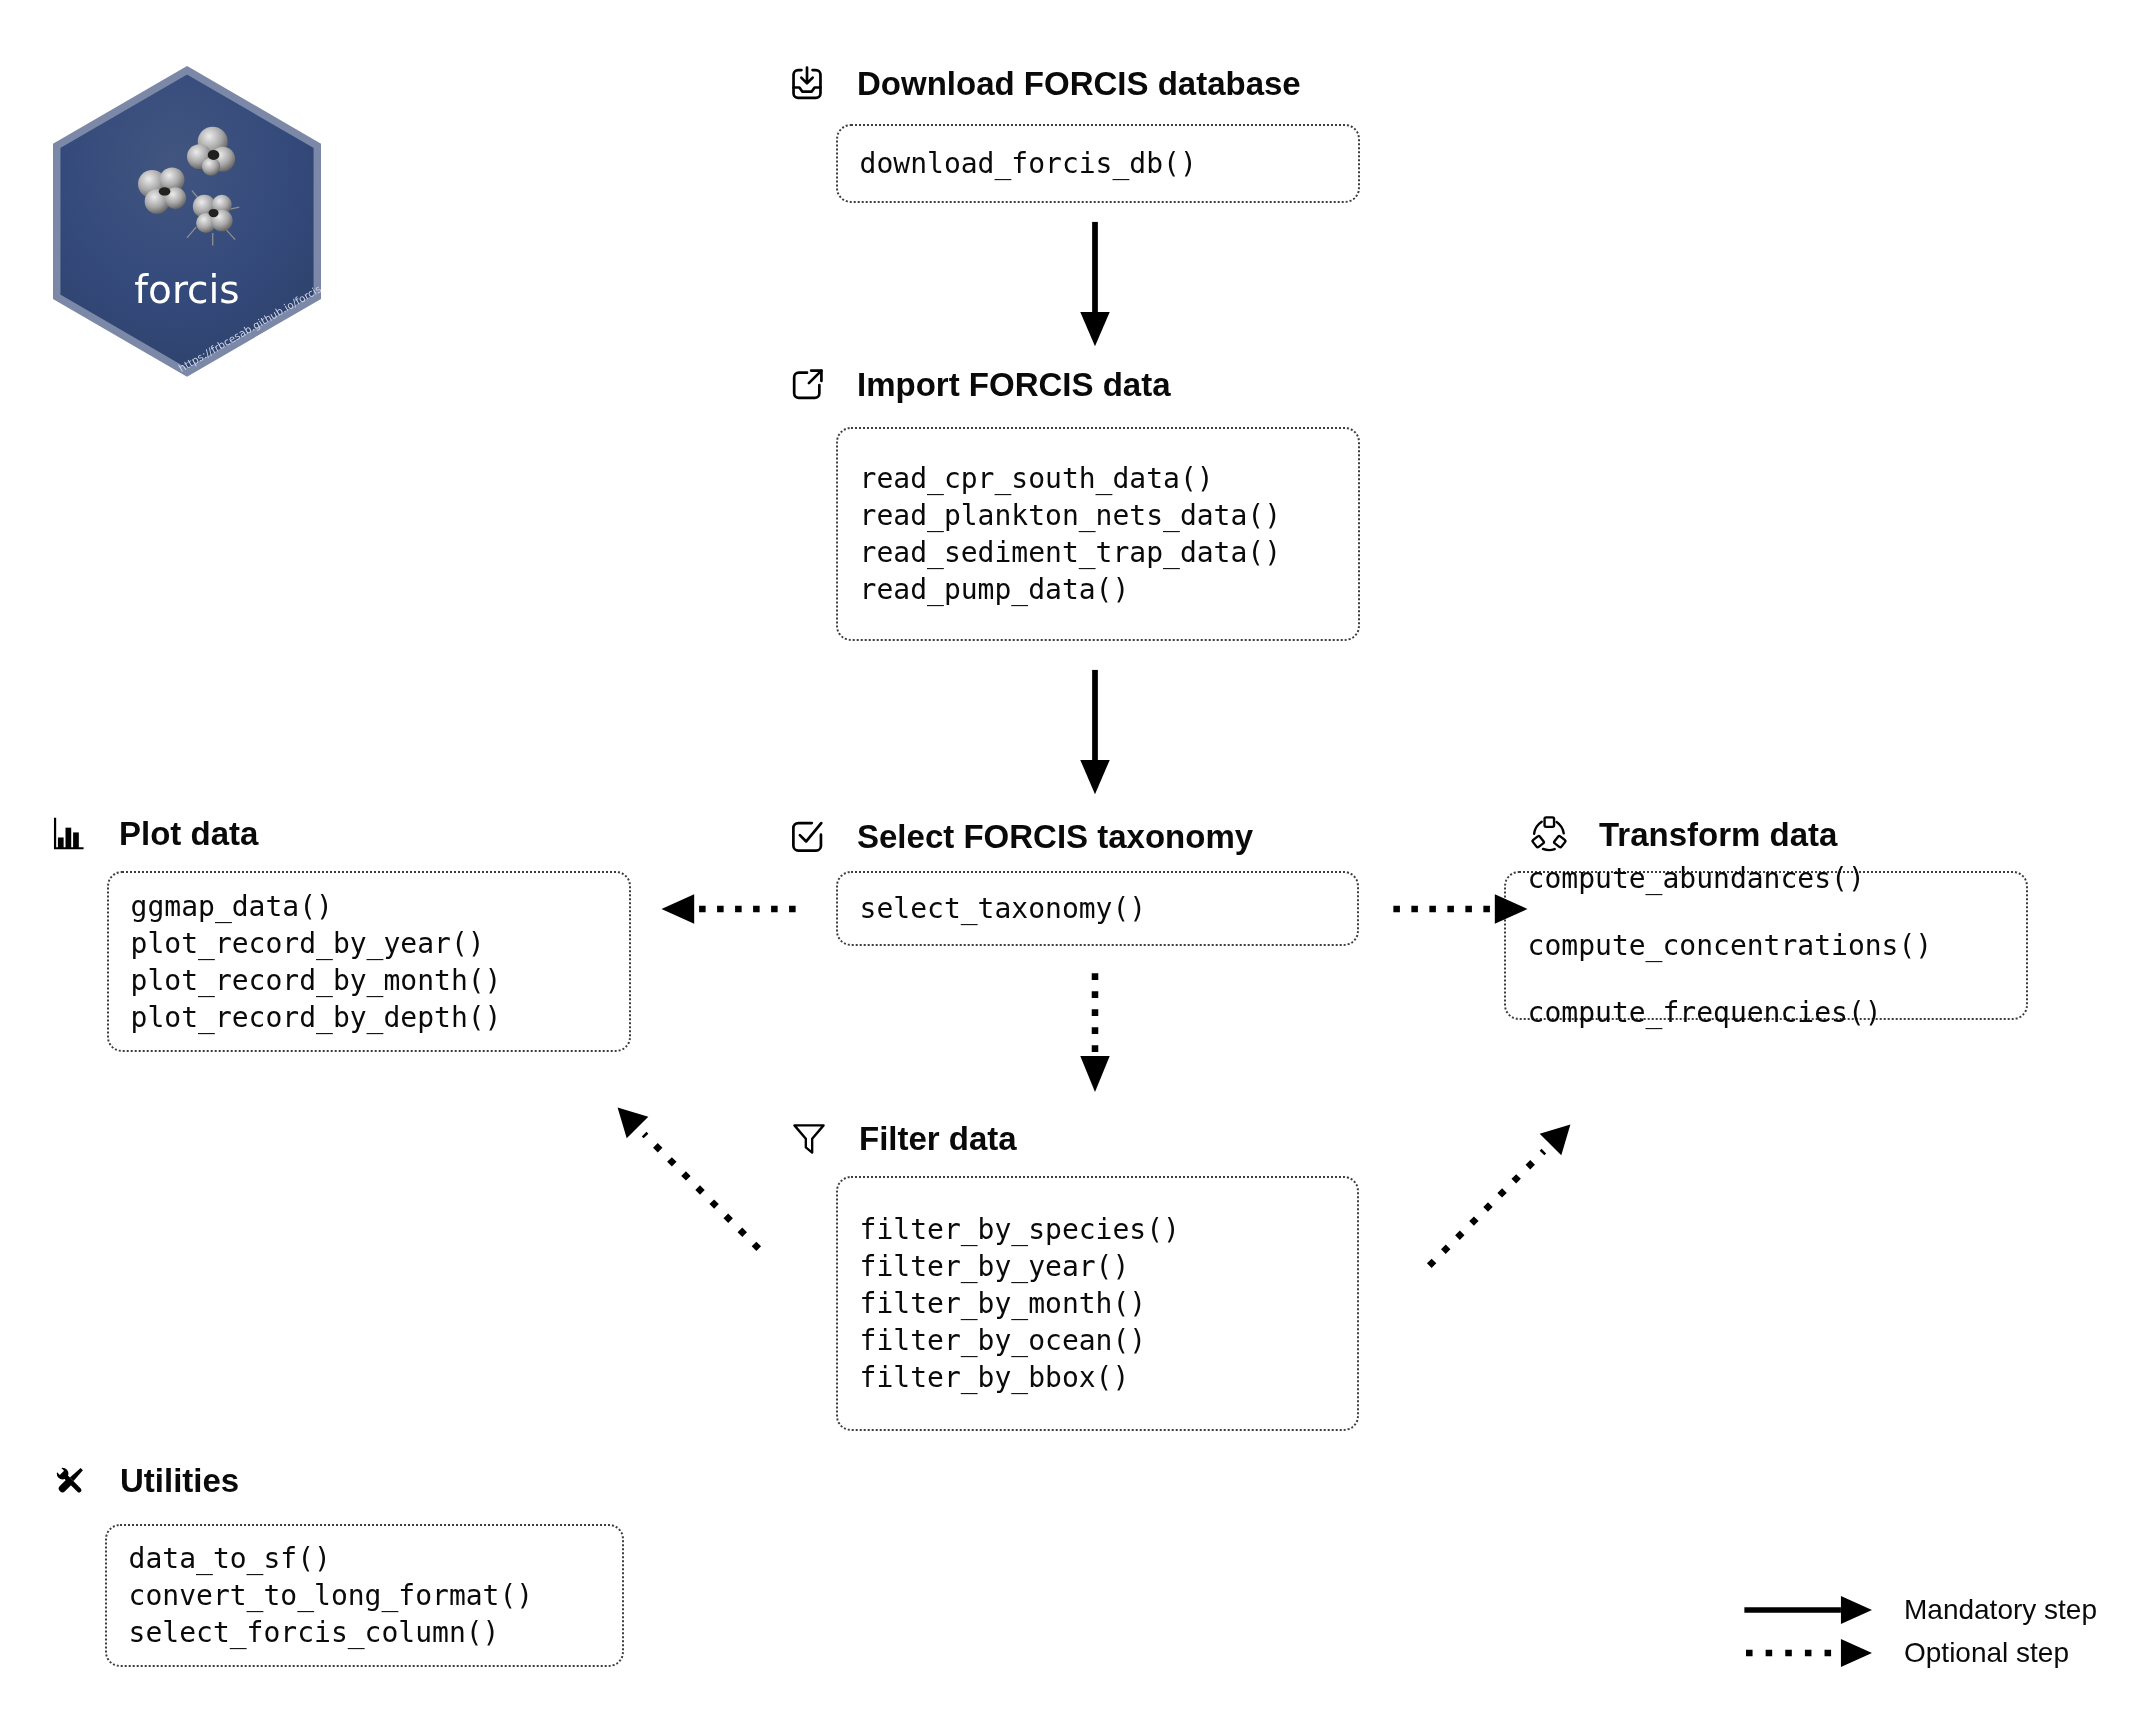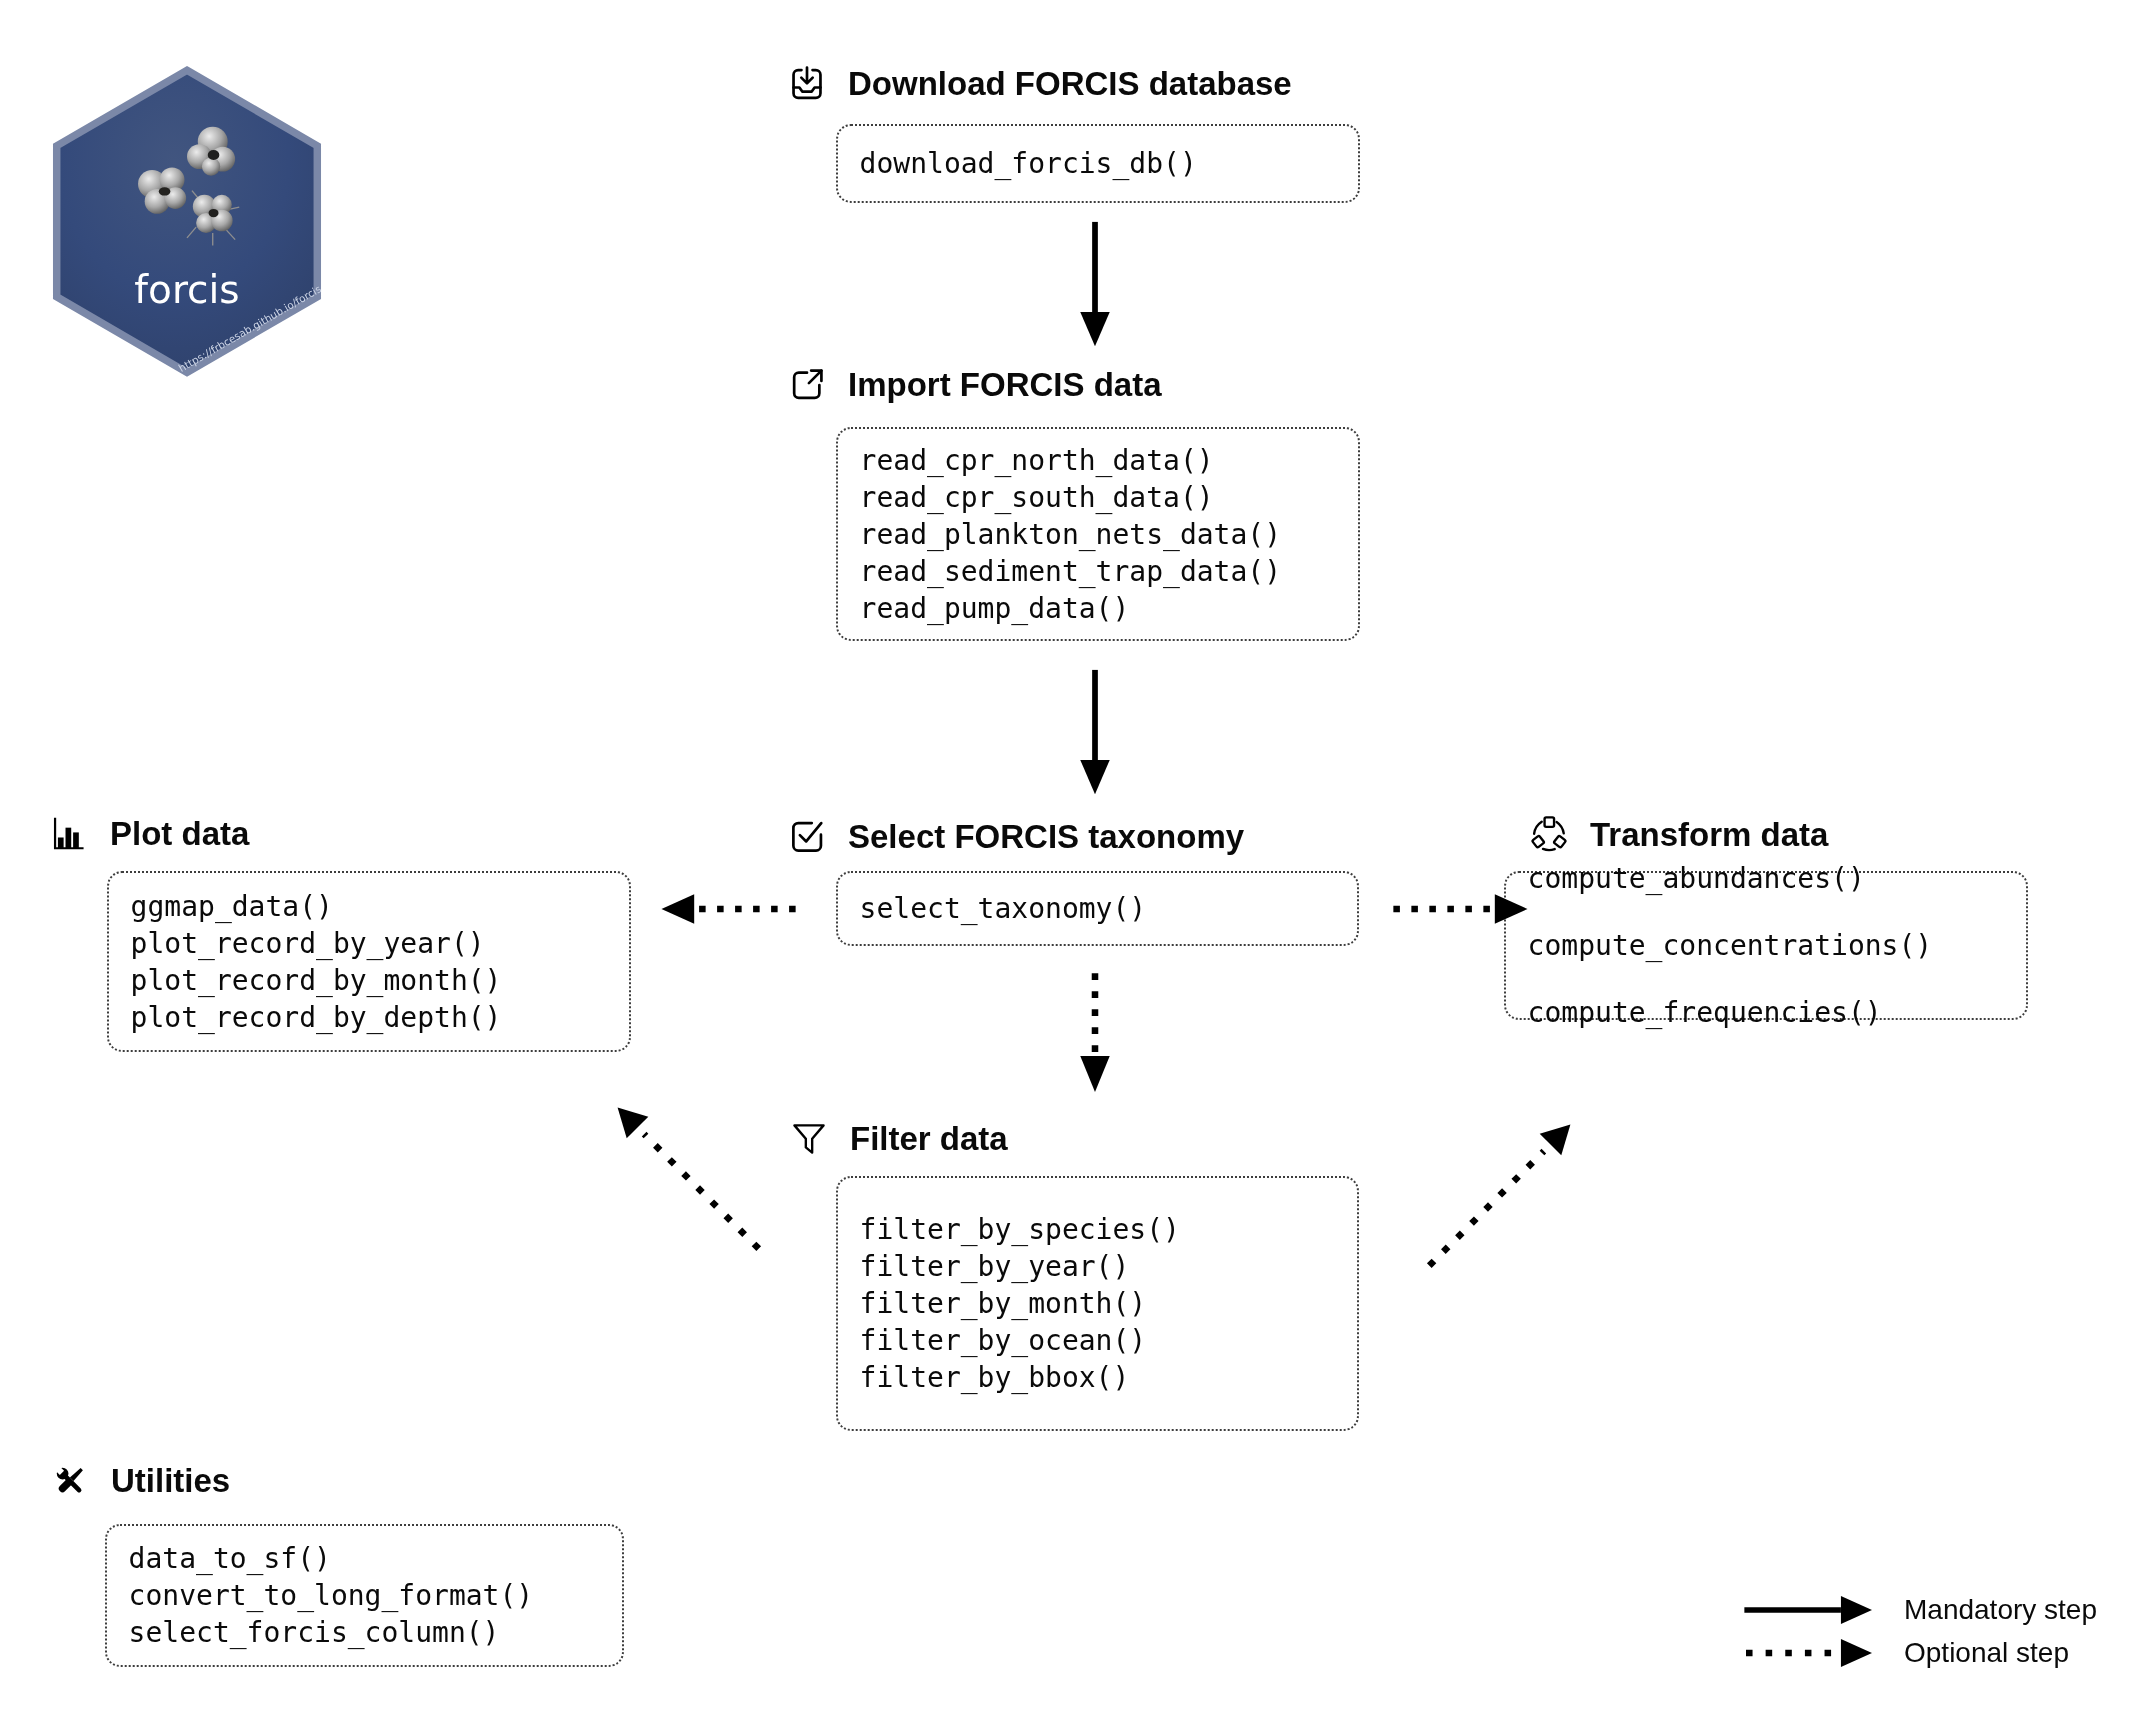--- a/index.html
+++ b/index.html
@@ -1,18 +1,18 @@
 <!DOCTYPE html>
 <html style="font-size:13.3px"><head>
 <meta charset="utf-8">
 <style>
   html,body{margin:0;padding:0;background:#ffffff;}
   .canvas{position:relative;width:2140px;height:1734px;background:#ffffff;overflow:hidden;
           font-family:"Liberation Sans",sans-serif;color:#000;}
-  .hdr{position:absolute;display:flex;align-items:center;gap:22px;
+  .hdr{position:absolute;display:flex;align-items:center;gap:31px;
        font-weight:bold;font-size:33px;white-space:nowrap;color:#0a0a0a;}
   .hdr svg{width:38px;height:38px;flex:none;display:block;}
   .fnbox{position:absolute;box-sizing:border-box;border:2.1px dotted #3d3d3d;border-radius:15px;
          display:flex;flex-direction:column;justify-content:center;padding-left:21.6px;
          font-family:"DejaVu Sans Mono","Liberation Mono",monospace;font-size:28px;
          line-height:37px;color:#0a0a0a;white-space:nowrap;}
   .arrow{position:absolute;}
   .legend-label{position:absolute;font-size:28px;color:#0a0a0a;white-space:nowrap;}
   .ic{stroke:#000;stroke-width:1.7;fill:none;stroke-linecap:round;stroke-linejoin:round;}
 </style>
@@ -89,21 +89,20 @@
 
   <div class="hdr" style="left:788px;top:366px;">
     <svg viewBox="0 0 24 24" class="ic">
       <path d="M12 4.2 H6.8 C5.2 4.2 3.9 5.5 3.9 7.1 V17.2 C3.9 18.8 5.2 20.1 6.8 20.1 H16.9 C18.5 20.1 19.8 18.8 19.8 17.2 V12"></path>
       <path d="M14.6 2.9 H21.1 V9.4"></path>
       <path d="M21.1 2.9 L13.2 10.8"></path>
     </svg>
     <span>Import FORCIS data</span>
   </div>
   <div class="fnbox" style="left:836px;top:427px;width:524px;height:214px;">
-    <div>read_cpr_north_data()</div>
     <div>read_cpr_south_data()</div>
     <div>read_plankton_nets_data()</div>
     <div>read_sediment_trap_data()</div>
     <div>read_pump_data()</div>
   </div>
 
   <svg class="arrow" style="left:1077px;top:669px;" width="36" height="127" viewBox="0 0 44 153">
     <line x1="22" y1="0" x2="22" y2="112" stroke="#000" stroke-width="7"></line>
     <polygon points="4,110 40,110 22,152" fill="#000"></polygon>
   </svg>

